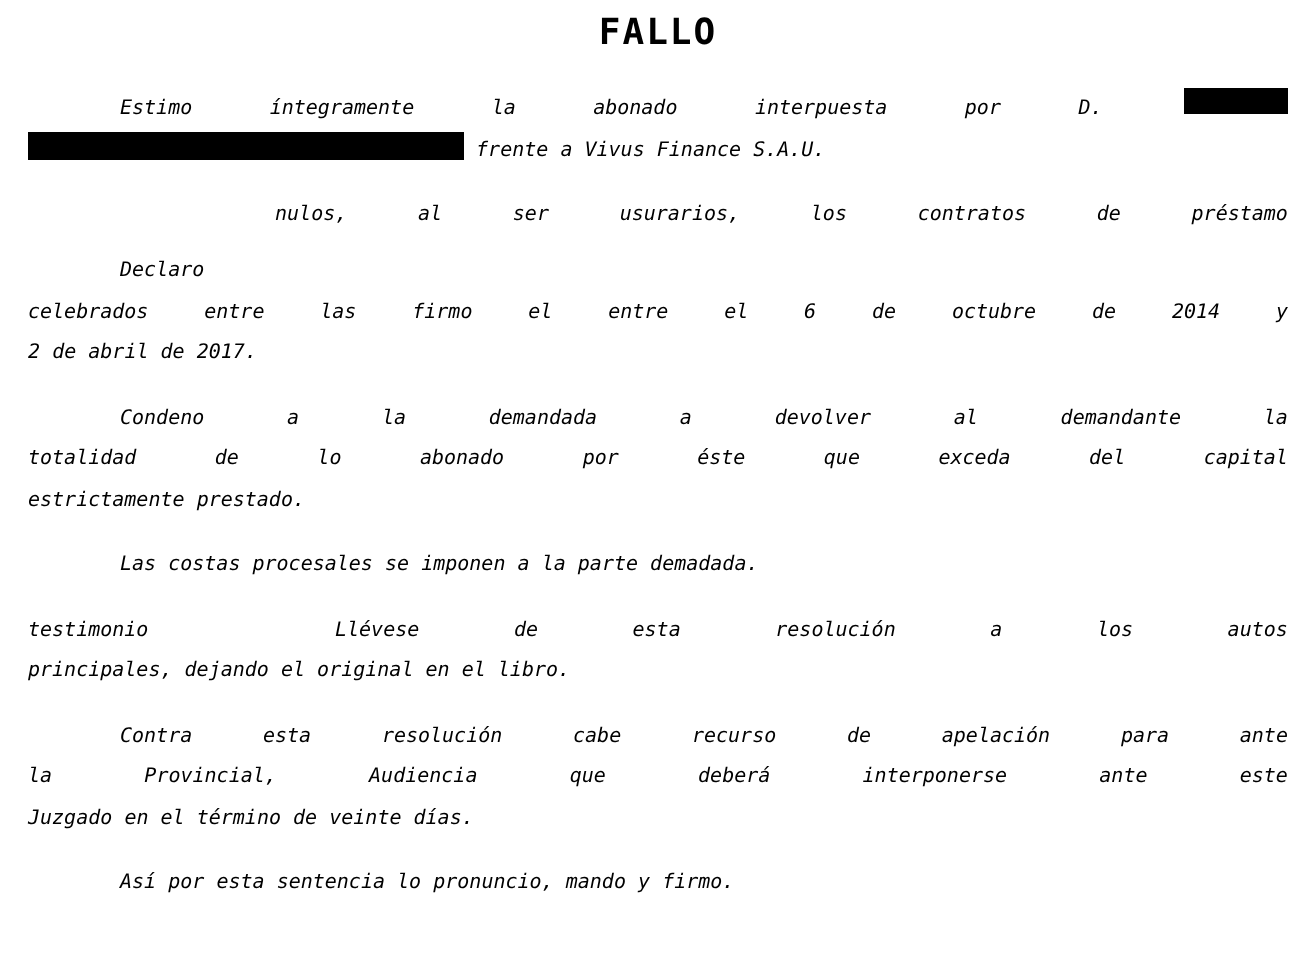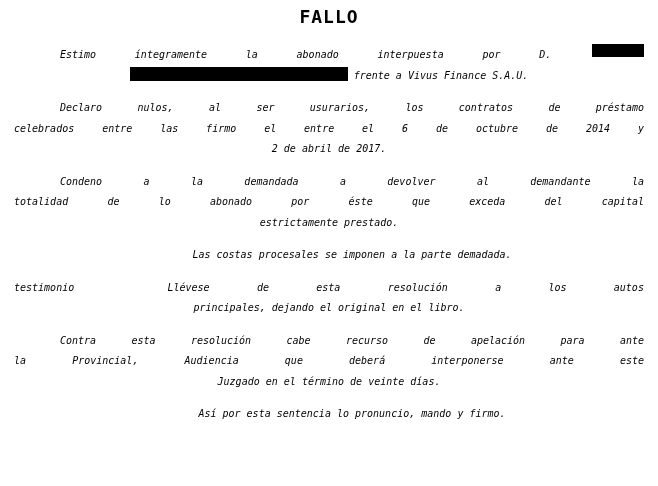--- a/index.html
+++ b/index.html
@@ -32,21 +32,20 @@
   
   .jline {
     display: flex;
     justify-content: space-between;
     font-size: 10px;
     line-height: 20.5px;
     font-style: italic;
   }
   .jline.last {
     display: block;
-    text-align: center;
   }
   .jline .w {
     white-space: pre;
   }
   .block {
     margin-bottom: 12px;
   }
   .redaction {
     display: inline-block;
     background: #000000;
@@ -84,21 +83,21 @@
           <span class="w">abonado</span>
           <span class="w">interpuesta</span>
           <span class="w">por</span>
           <span class="w">D.</span>
           <span class="redaction redact-inline"></span>
         </div>
         <div class="jline last"><span class="redaction redact-line"></span><span class="w"> </span><span class="w">frente</span><span class="w"> </span><span class="w">a</span><span class="w"> </span><span class="w">Vivus</span><span class="w"> </span><span class="w">Finance</span><span class="w"> </span><span class="w">S.A.U.</span></div>
       </div>
       <div class="block">
         <div class="jline">
-          <span class="w" style="padding-left: 46px;">Declaro</span>
+          <span class="w" style="padding-left: 46px; margin-top: 28px;">Declaro</span>
           <span class="w">nulos,</span>
           <span class="w">al</span>
           <span class="w">ser</span>
           <span class="w">usurarios,</span>
           <span class="w">los</span>
           <span class="w">contratos</span>
           <span class="w">de</span>
           <span class="w">préstamo</span>
         </div>
         <div class="jline">

